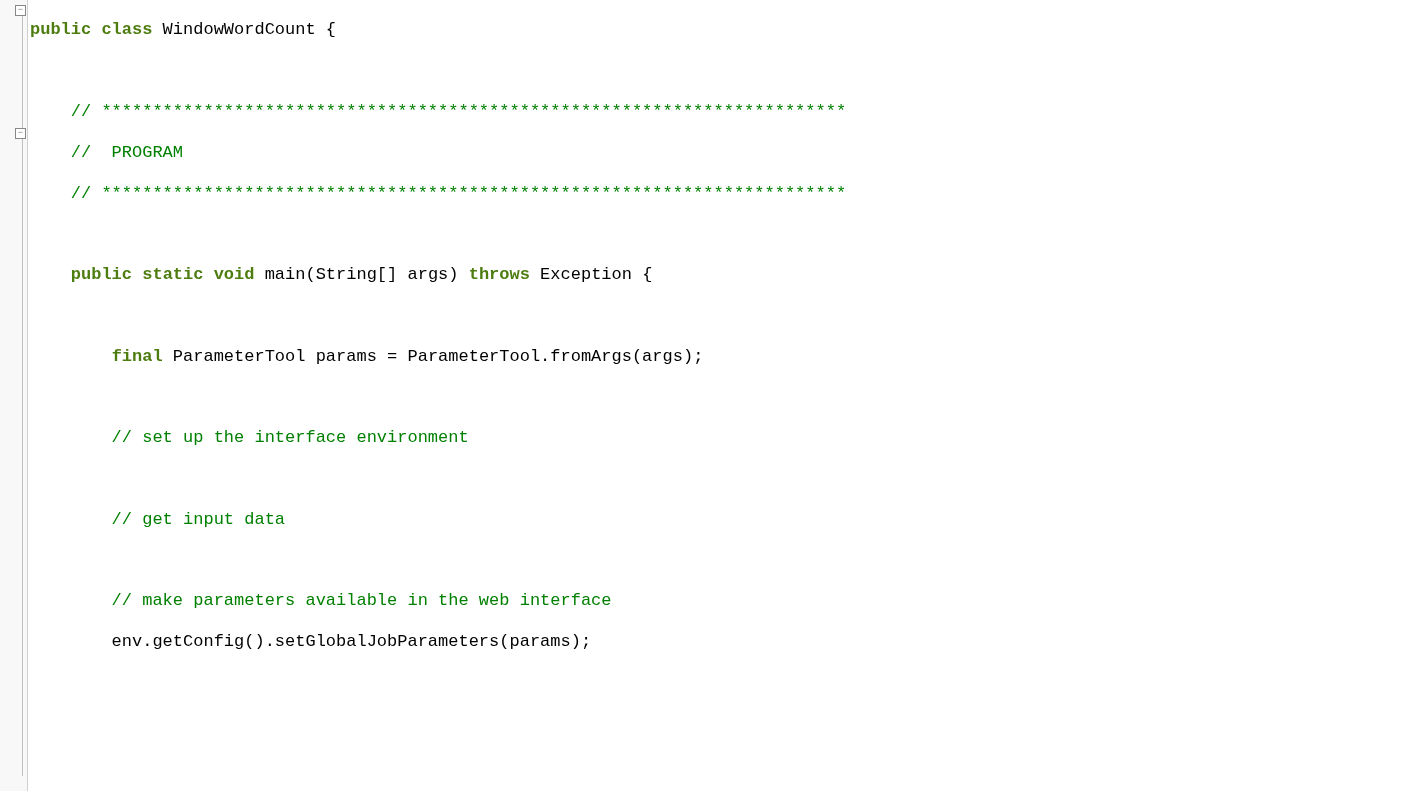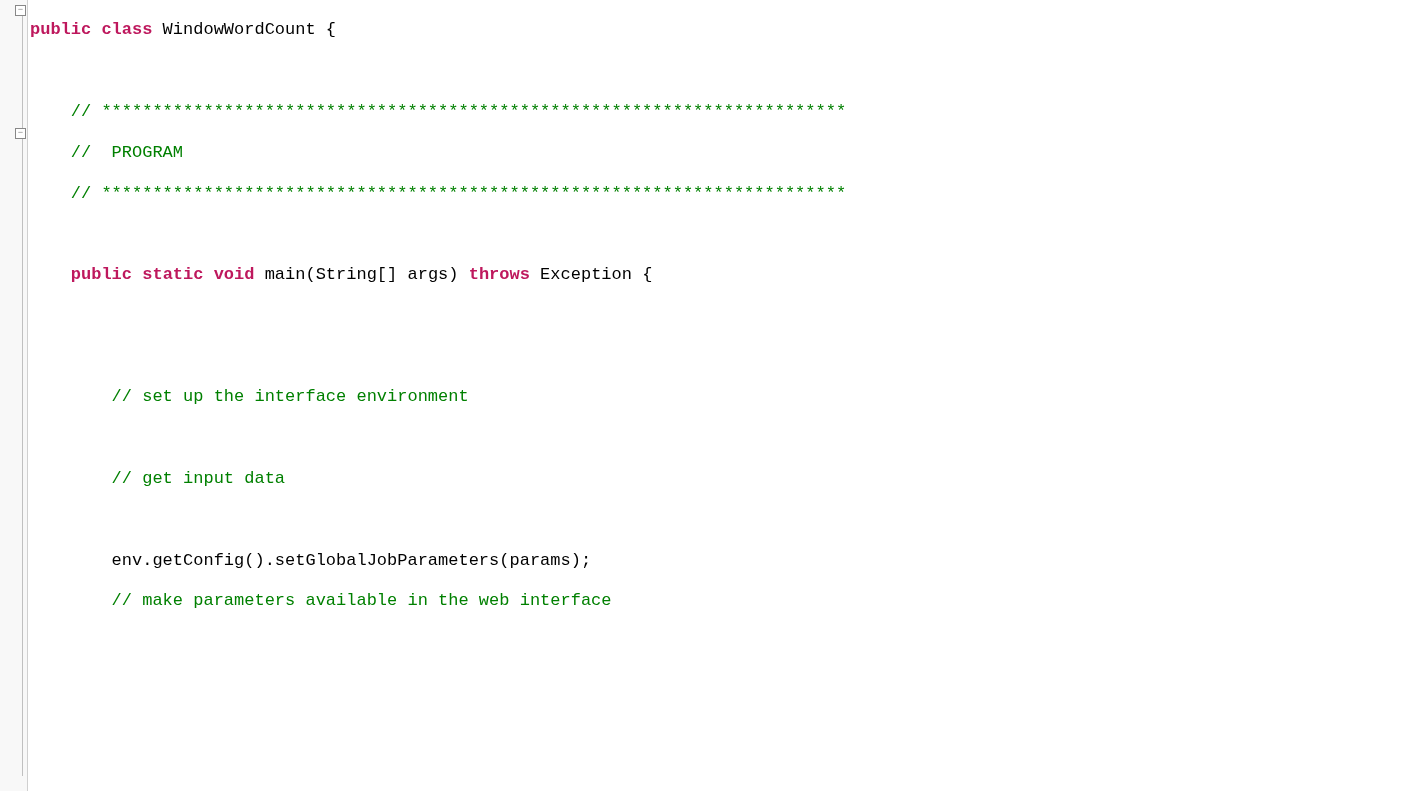--- a/index.html
+++ b/index.html
@@ -36,21 +36,21 @@
       width: 1px;
       background: #c0c0c0;
     }
     .code-area {
       flex: 1;
       padding-left: 2px;
       position: relative;
       overflow: hidden;
     }
     .line { min-height: 20.4px; }
-    .kw1 { color: #be185d; font-weight: bold; } 
+    .kw1 { color: #4d7c0f; font-weight: bold; } 
     .cmt { color: #008000; }
     .str { color: #808080; }
     .num { color: #ff0000; }
   </style>
 </head>
 <body>
 
 
 
 <div class="gutter">
@@ -61,27 +61,28 @@
 
 <div class="code-area">
 <div class="line"><span class="kw1">public class</span><span> WindowWordCount {</span></div>
 <div class="line"></div>
 <div class="line cmt">    // *************************************************************************</div>
 <div class="line cmt">    //  PROGRAM</div>
 <div class="line cmt">    // *************************************************************************</div>
 <div class="line"></div>
 <div class="line"><span>    </span><span class="kw1">public static void</span><span> main(String[] args) </span><span class="kw1">throws</span><span> Exception {</span></div>
 <div class="line"></div>
+<div class="line"><span>        </span><span class="kw1">final</span><span> ParameterTool params = ParameterTool.fromArgs(args);</span></div>
 <div class="line"></div>
 <div class="line cmt">        // set up the interface environment</div>
 <div class="line"></div>
 <div class="line cmt">        // get input data</div>
 <div class="line"></div>
+<div class="line cmt">        // make parameters available in the web interface</div>
 <div class="line">        env.getConfig().setGlobalJobParameters(params);</div>
-<div class="line cmt">        // make parameters available in the web interface</div>
 <div class="line"></div>
 
 
 
 
 
 
 
 
 

